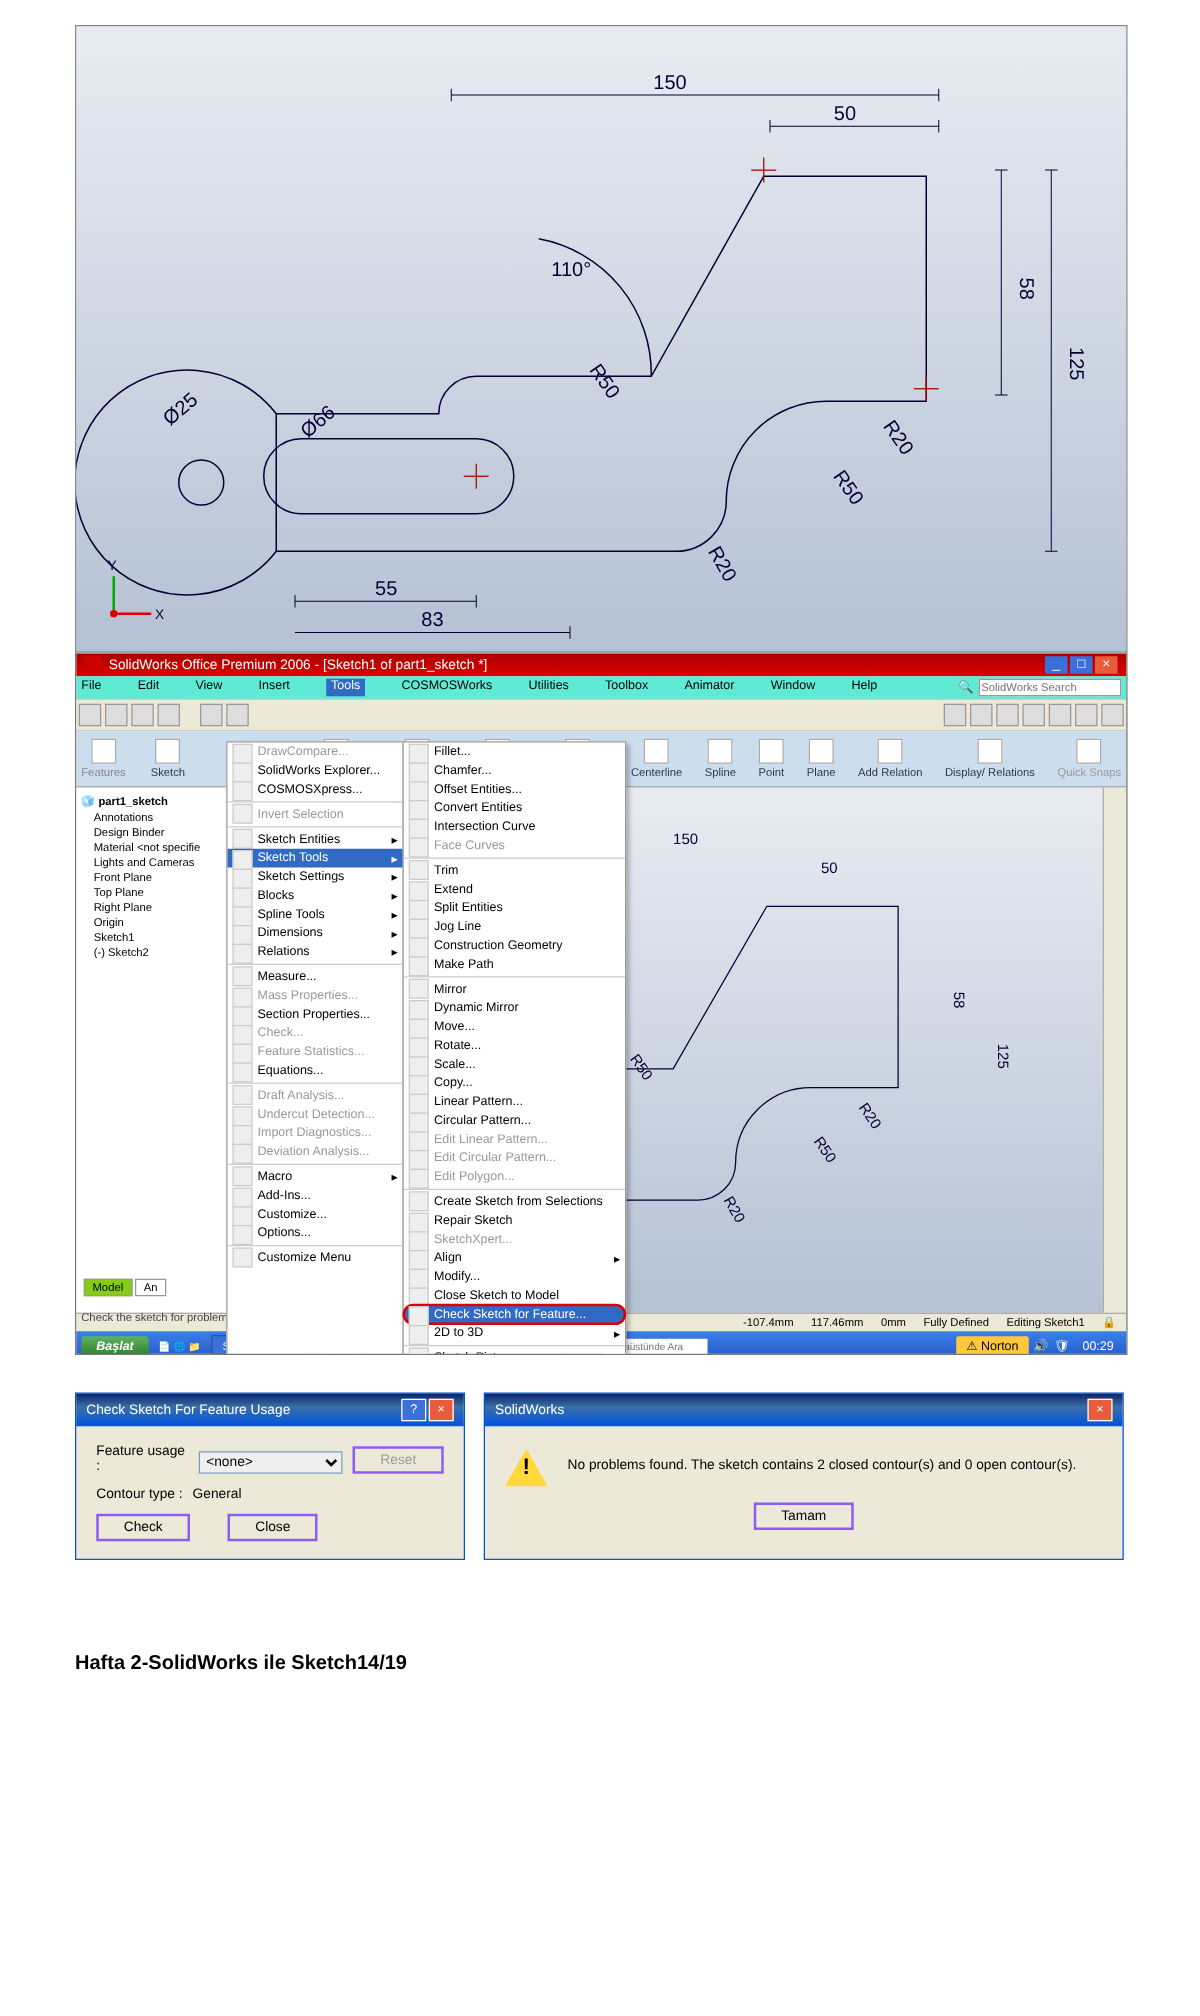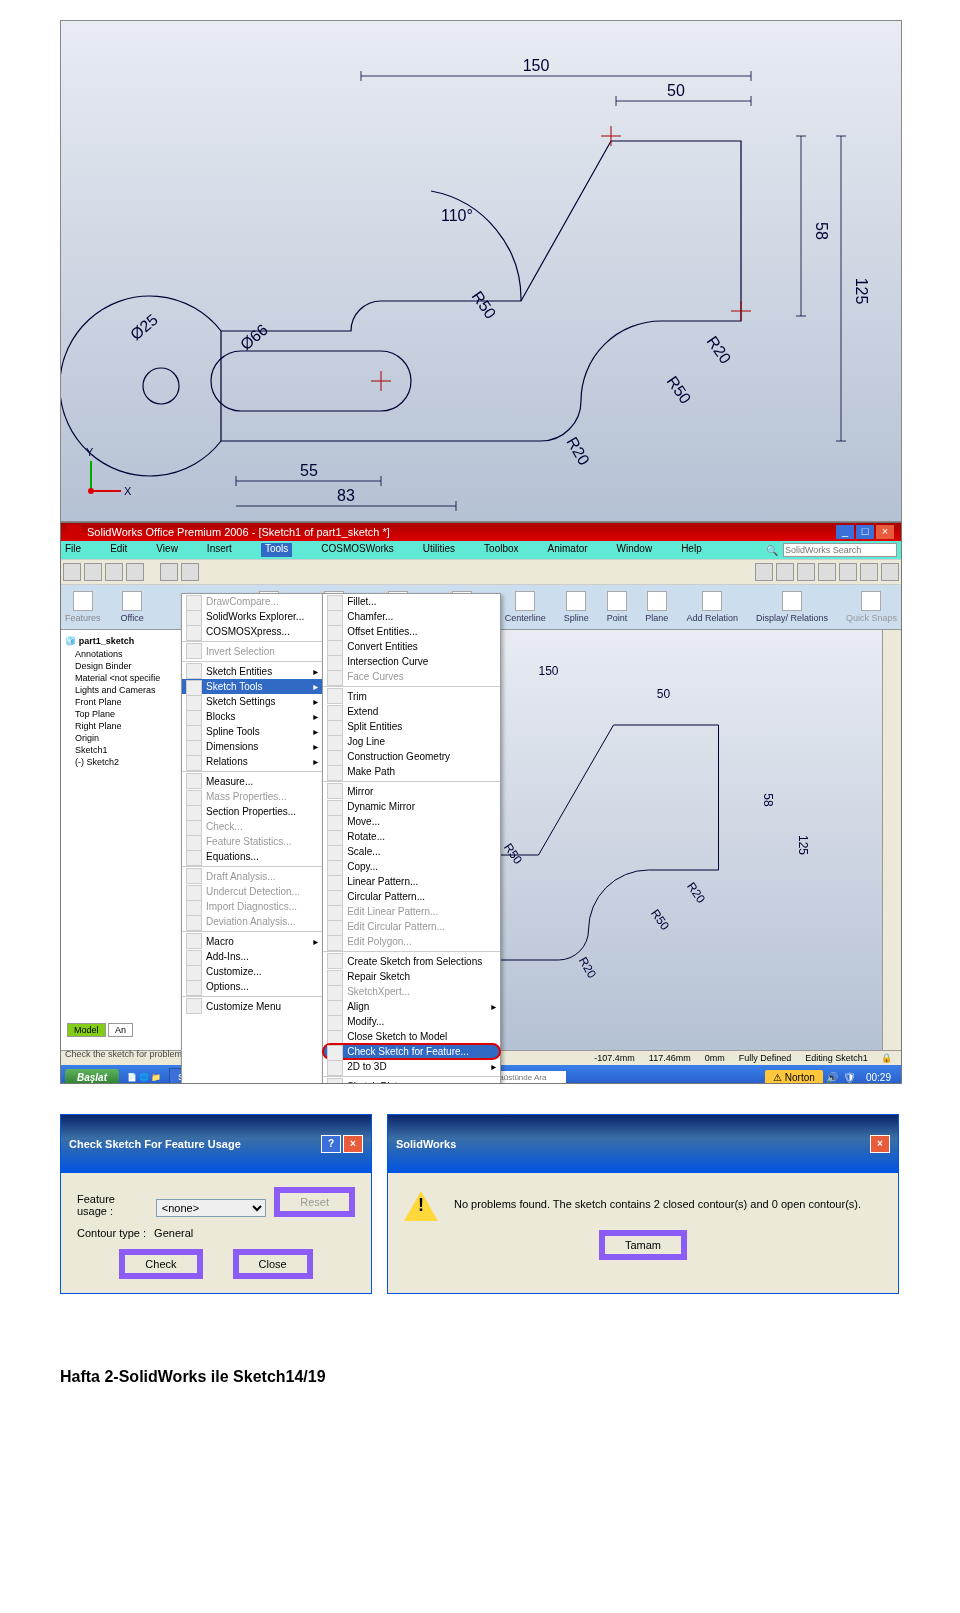--- a/index.html
+++ b/index.html
@@ -35,32 +35,32 @@
 .canvas svg{width:100%;height:100%}
 .right-bar{width:18px;background:#ece9d8;border-left:1px solid #999}
 .statusbar{background:#ece9d8;border-top:1px solid #999;padding:2px 8px;display:flex;gap:14px;font-size:9px;justify-content:flex-end}
 .taskbar{background:linear-gradient(#3a80e8,#2456c5);height:24px;display:flex;align-items:center;padding:0 4px;gap:4px;color:#fff;font-size:10px}
 .start{background:linear-gradient(#5fb35f,#2a7a2a);padding:3px 12px;border-radius:3px;font-weight:bold;font-style:italic}
 .tb-task{background:#3a70d8;padding:3px 8px;border:1px solid #2a50a0;font-size:9px}
 .norton{background:#ffc83c;color:#000;padding:2px 8px;border-radius:2px;margin-left:auto}
 .clock{padding:0 6px}
 .dialogs{display:flex;gap:15px;margin-top:30px;font-family:Tahoma,sans-serif}
 .dlg{border:1px solid #0054e3;background:#ece9d8;font-size:11px}
-.dlg-title{background:linear-gradient(#0a246a,#3a6ea5 40%,#0054e3);color:#fff;padding:20px 8px;font-weight:bold;display:flex;align-items:center}
+.dlg-title{background:linear-gradient(#0a246a,#3a6ea5 40%,#0054e3);color:#fff;padding:4px 8px;font-weight:normal;display:flex;align-items:center}
 .dlg-title-text{flex:1}
 .dlg-btns{display:flex;gap:2px}
 .dlg-x{width:18px;height:16px;background:#e85c3c;color:#fff;text-align:center;font-size:10px;line-height:16px;border:1px solid #fff}
 .dlg-q{width:18px;height:16px;background:#3a70d8;color:#fff;text-align:center;font-size:10px;line-height:16px;border:1px solid #fff}
 .dlg-body{padding:14px 16px}
 .dlg1{width:310px}
 .dlg2{width:510px}
 .form-row{margin-bottom:10px;display:flex;align-items:flex-end;gap:8px}
 .form-row select{width:120px;font-size:11px;border:1px solid #7f9db9;padding:1px}
-.btn{background:#ece9d8;border:6px solid #8b5cf6;padding:3px 20px;font-size:11px;cursor:default}
-.btn-row{display:flex;gap:30px;justify-content:center;margin-top:10px}
+.btn{background:#ece9d8;border:2px solid #8b5cf6;padding:3px 20px;font-size:11px;cursor:default}
+.btn-row{display:flex;gap:30px;margin-top:10px}
 .warn-ico{width:34px;height:34px;display:inline-block;position:relative;margin-right:16px;vertical-align:middle}
 .warn-ico::before{content:"";position:absolute;left:0;bottom:0;border-left:17px solid transparent;border-right:17px solid transparent;border-bottom:30px solid #ffd83c}
 .warn-ico::after{content:"!";position:absolute;left:14px;top:8px;font-weight:bold;font-size:18px;color:#000}
 .dlg2 .msg{display:flex;align-items:center;margin-bottom:18px}
 .footer{display:flex;font-family:Liberation Sans, sans-serif;font-weight:bold;font-size:16px;margin-top:74px}
 </style>
 </head>
 <body>
 
 <div class="page">
@@ -170,21 +170,21 @@
  <div class="tb-ico"></div>
  <div class="tb-ico"></div>
  <div class="tb-ico"></div>
  <div class="tb-ico"></div>
  <div class="tb-ico"></div>
  <div class="tb-ico"></div>
  <div class="tb-ico"></div>
 </div>
 <div class="ribbon">
  <div class="ribbon-item" style="color:#888"><div class="ico"></div><span>Features</span></div>
- <div class="ribbon-item"><div class="ico"></div><span>Office</span></div>
+ <div class="ribbon-item"><div class="ico"></div><span>Sketch</span></div>
  <div style="flex:1;display:flex;gap:18px;justify-content:flex-end">
   <div class="ribbon-item"><div class="ico"></div><span>Centerp Arc</span></div>
   <div class="ribbon-item"><div class="ico"></div><span>Tangent Arc</span></div>
   <div class="ribbon-item"><div class="ico"></div><span>3 Point Arc</span></div>
   <div class="ribbon-item"><div class="ico"></div><span>Sketch Fillet</span></div>
   <div class="ribbon-item"><div class="ico"></div><span>Centerline</span></div>
   <div class="ribbon-item"><div class="ico"></div><span>Spline</span></div>
   <div class="ribbon-item"><div class="ico"></div><span>Point</span></div>
   <div class="ribbon-item"><div class="ico"></div><span>Plane</span></div>
   <div class="ribbon-item"><div class="ico"></div><span>Add Relation</span></div>

